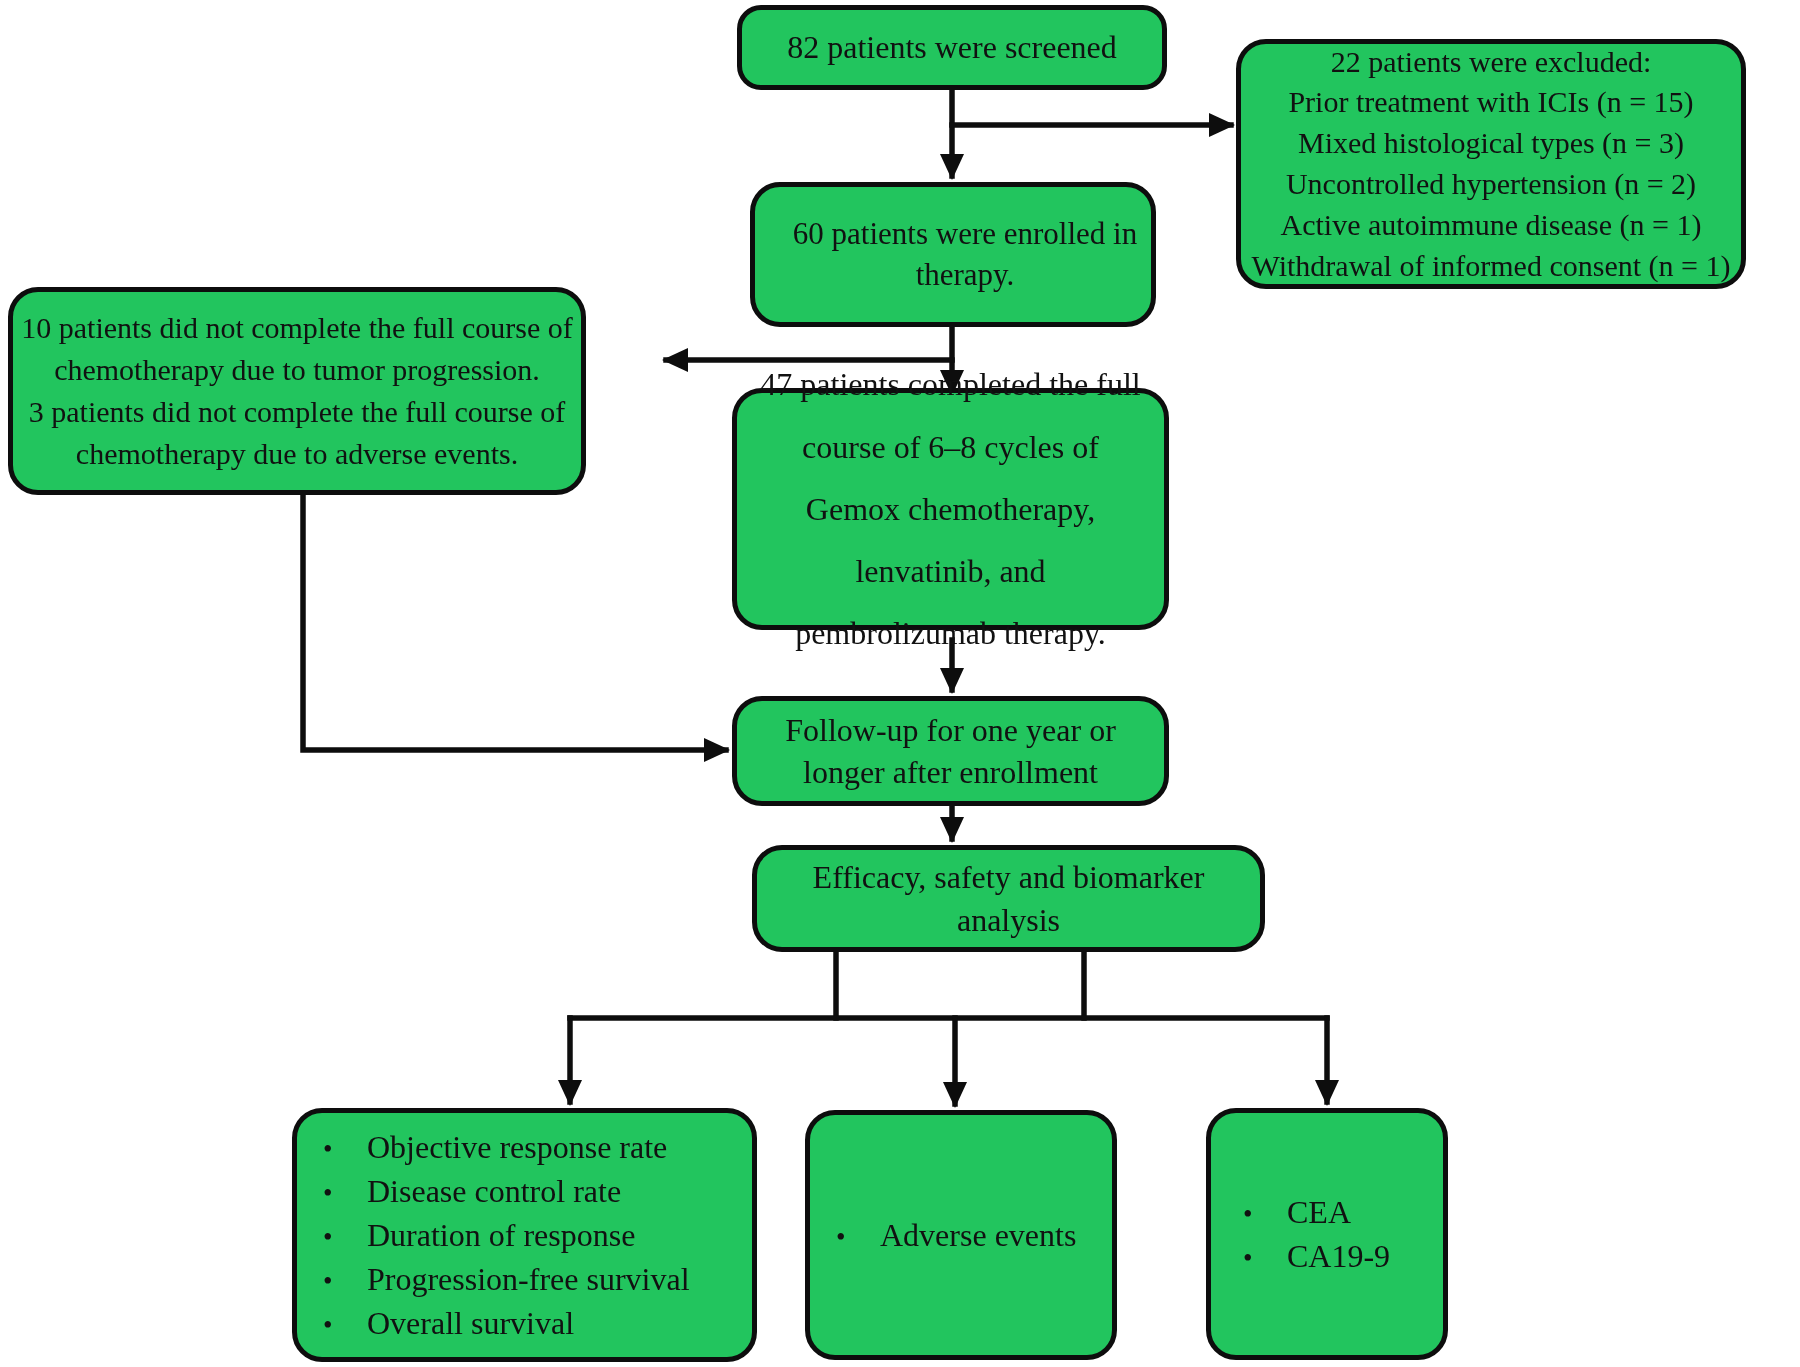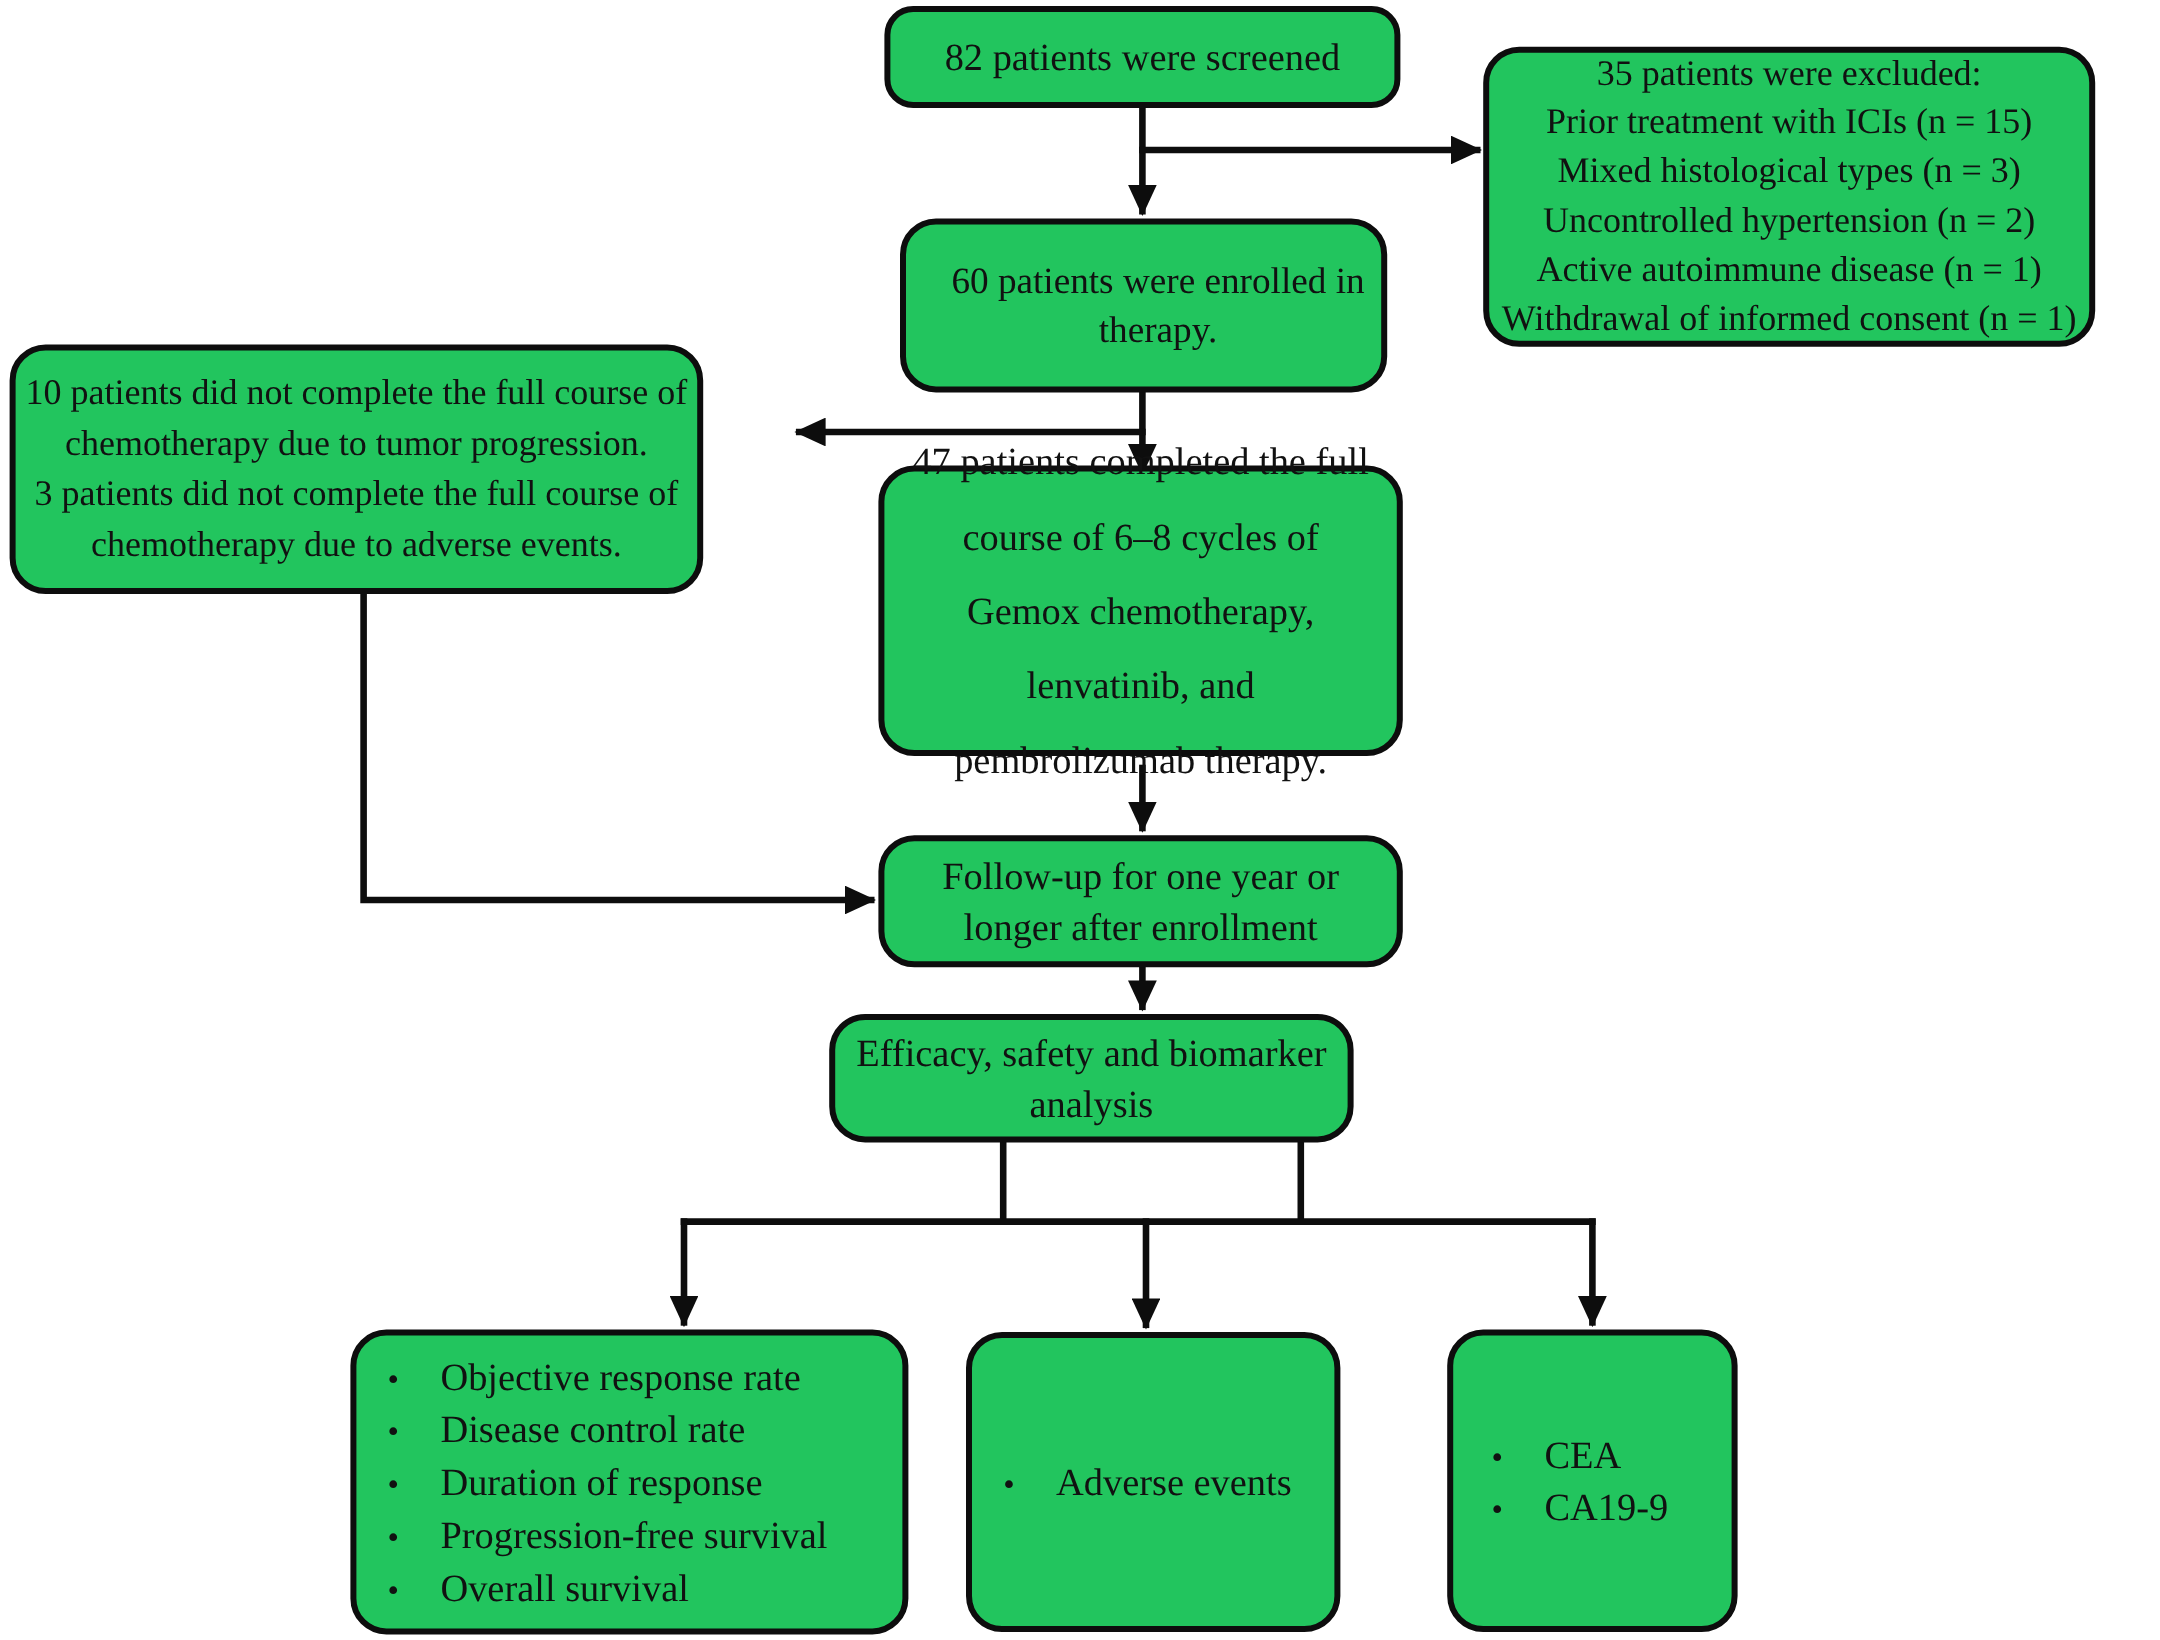--- a/index.html
+++ b/index.html
@@ -32,21 +32,21 @@
     line-height: 1.32;
   }
   .box .ln { white-space: nowrap; }
   
   .b-screened     { left: 737px;  top: 5px;    width: 430px; height: 85px;  border-radius: 24px; }
   .b-excluded     { left: 1236px; top: 39px;   width: 510px; height: 250px; font-size: 30px; line-height: 1.36; }
   .b-enrolled     { left: 750px;  top: 182px;  width: 406px; height: 145px; font-size: 31px; padding-left: 24px; }
   .b-discontinued { left: 8px;    top: 287px;  width: 578px; height: 208px; font-size: 30px; line-height: 1.4; }
   .b-completed    { left: 732px;  top: 388px;  width: 437px; height: 242px; gap: 20px; }
   .b-followup     { left: 732px;  top: 696px;  width: 437px; height: 110px; }
-  .b-analysis     { left: 691px;  top: 845px;  width: 437px; height: 107px; }
+  .b-analysis     { left: 752px;  top: 845px;  width: 513px; height: 107px; }
   .b-out-left     { left: 292px;  top: 1108px; width: 465px; height: 254px; }
   .b-out-mid      { left: 805px;  top: 1110px; width: 312px; height: 250px; }
   .b-out-right    { left: 1206px; top: 1108px; width: 242px; height: 252px; }
   
   .bullets {
     align-items: stretch;
     text-align: left;
   }
   .bullet-row {
     display: flex;
@@ -87,21 +87,21 @@
       <path d="M955,1018 L955,1104" marker-end="url(#arrow)"></path>
       <path d="M1327,1018 L1327,1102" marker-end="url(#arrow)"></path>
     </g>
   </svg>
 
   <div class="box b-screened">
     <div class="ln">82 patients were screened</div>
   </div>
 
   <div class="box b-excluded">
-    <div class="ln">35 patients were excluded:</div>
+    <div class="ln">22 patients were excluded:</div>
     <div class="ln">Prior treatment with ICIs (n = 15)</div>
     <div class="ln">Mixed histological types (n = 3)</div>
     <div class="ln">Uncontrolled hypertension (n = 2)</div>
     <div class="ln">Active autoimmune disease (n = 1)</div>
     <div class="ln">Withdrawal of informed consent (n = 1)</div>
   </div>
 
   <div class="box b-enrolled">
     <div class="ln">60 patients were enrolled in</div>
     <div class="ln">therapy.</div>

